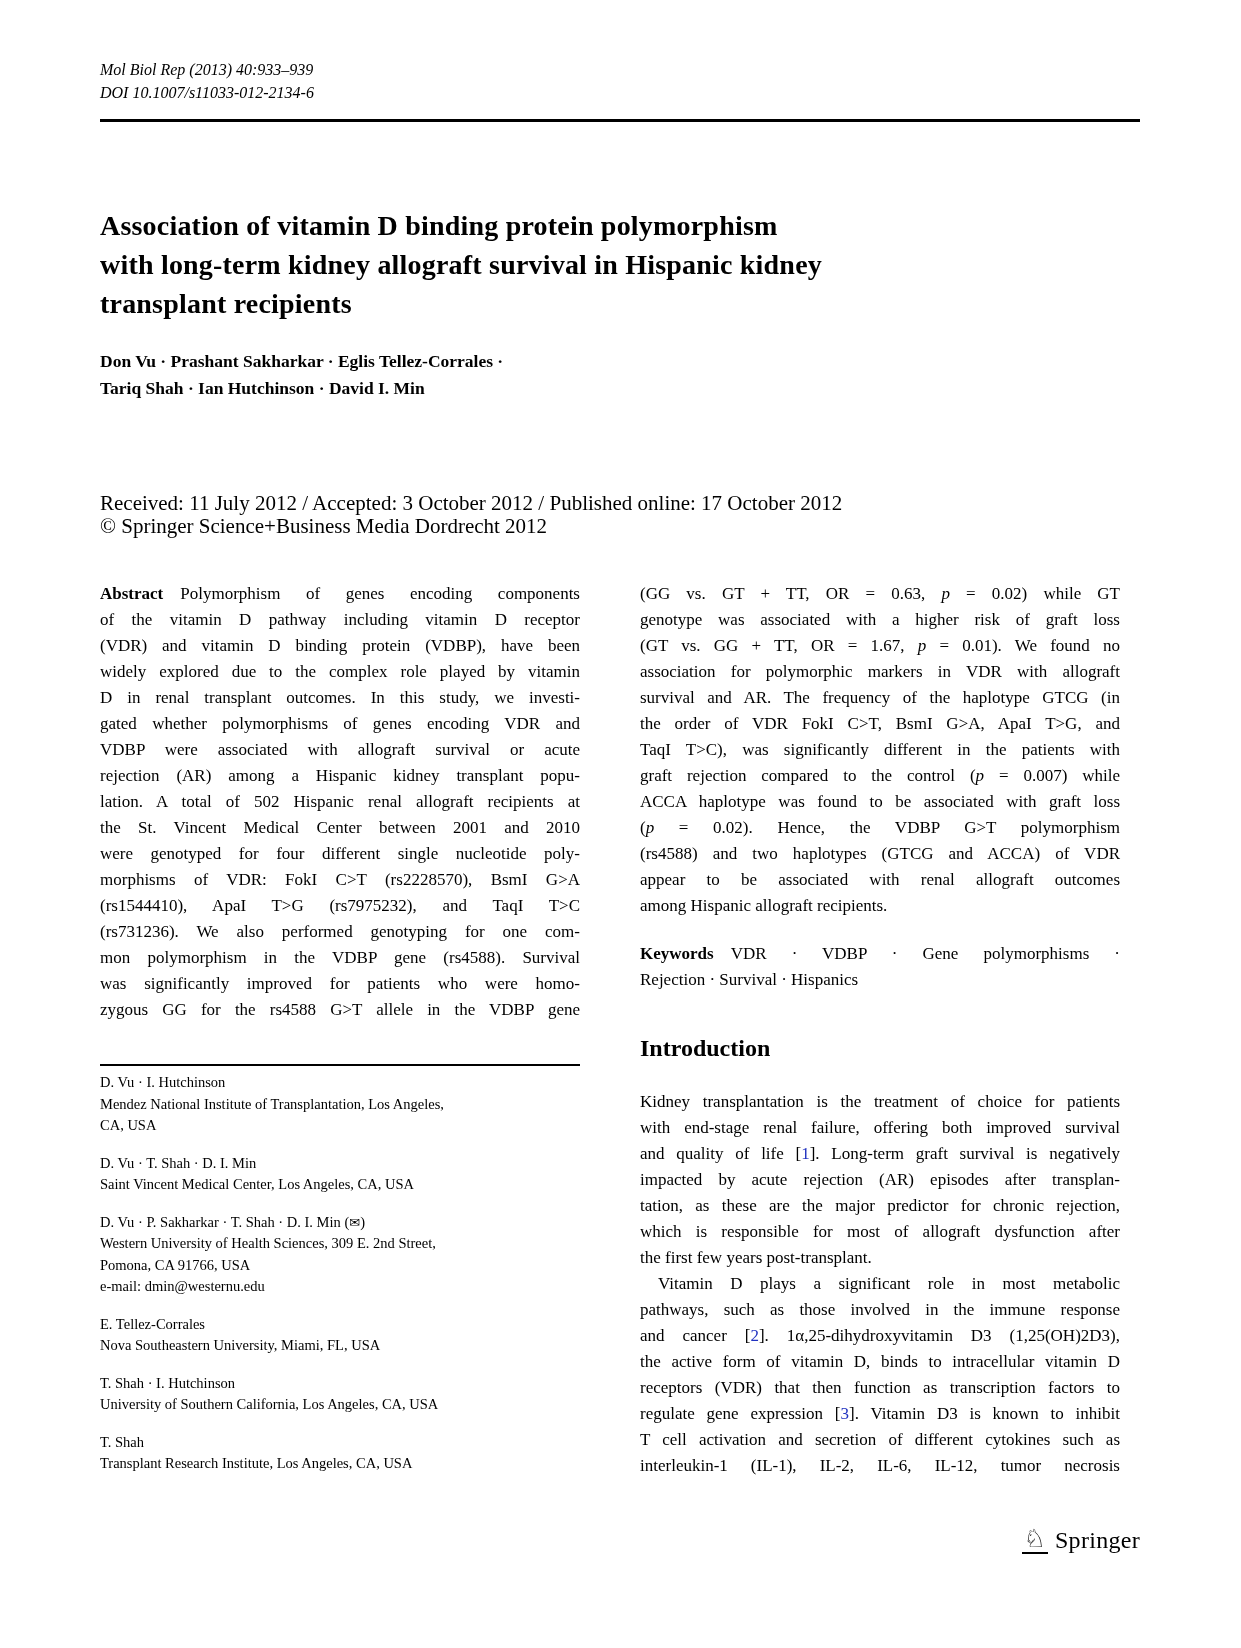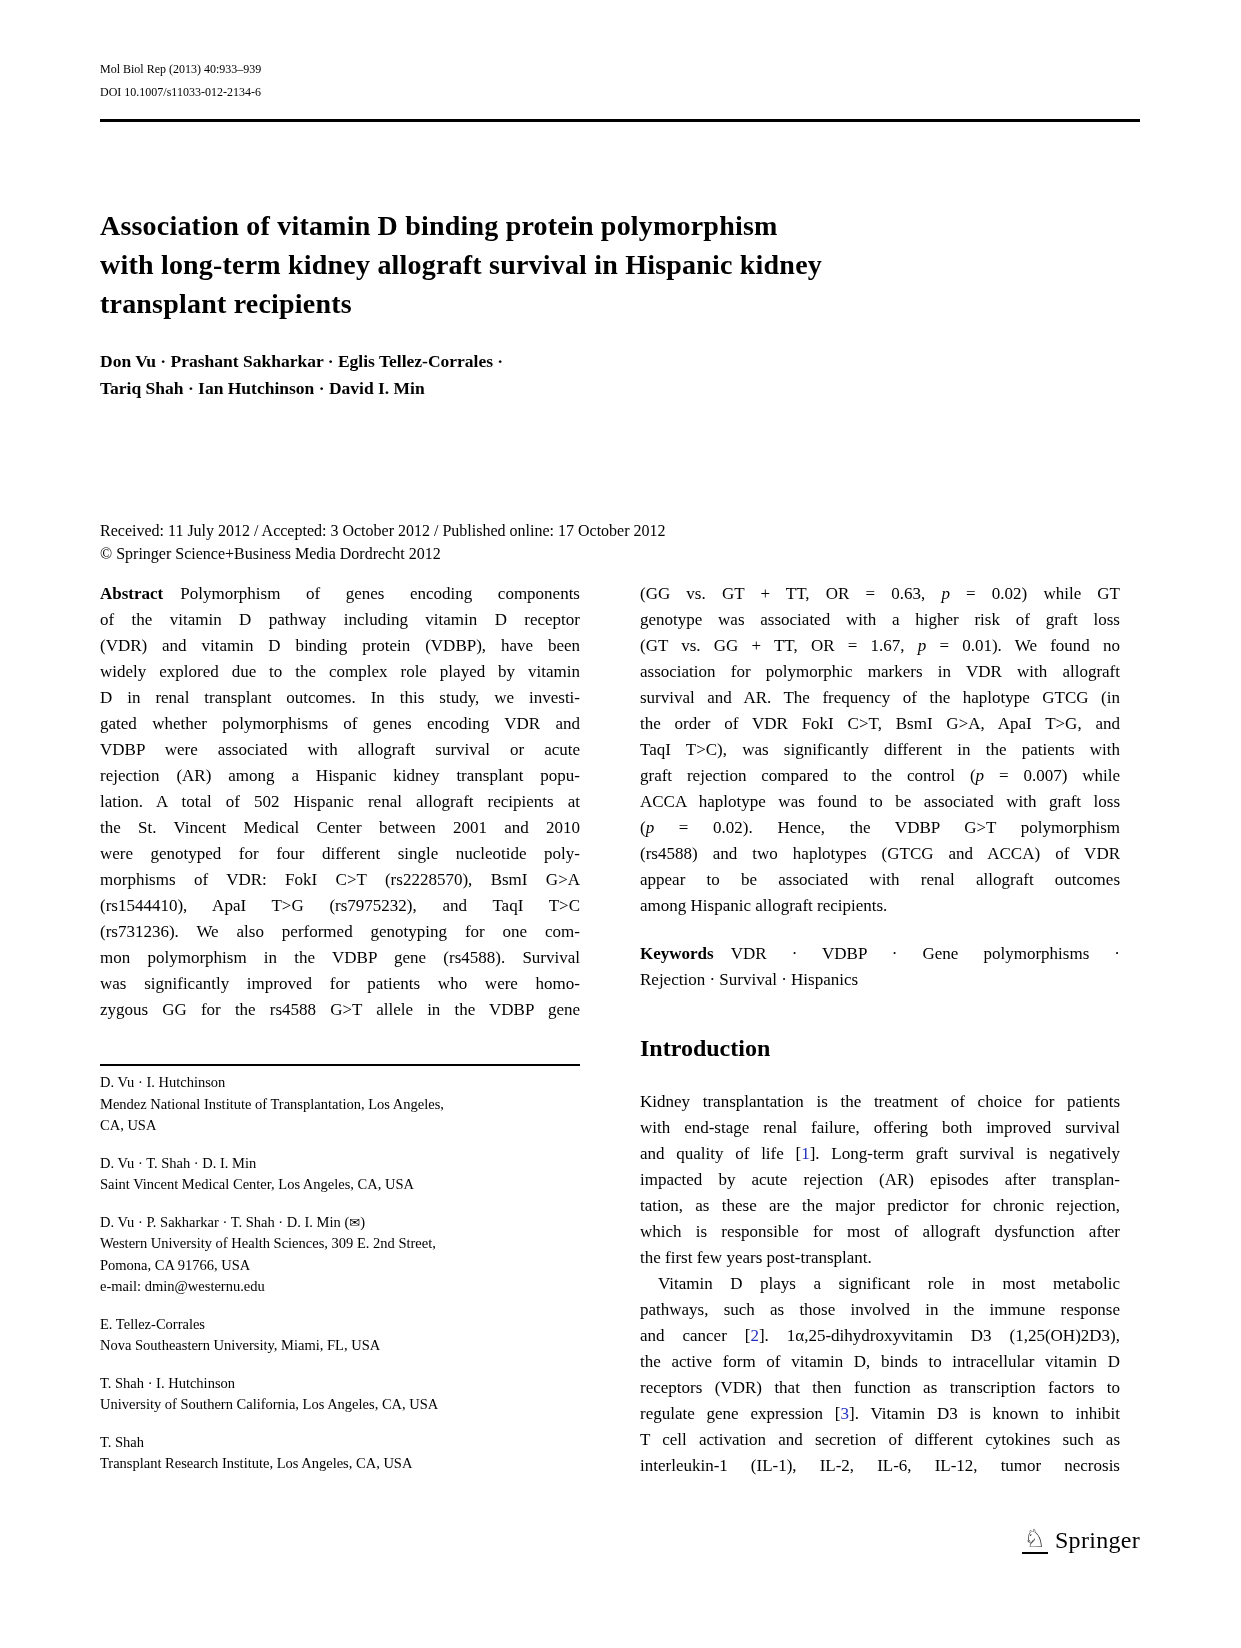--- a/index.html
+++ b/index.html
@@ -5,25 +5,25 @@
   html,body{margin:0;padding:0;background:#e8e8e8;}
   .page{
     position:relative;width:1241px;height:1648px;margin:0 auto;
     background:#ffffff;color:#000;
     font-family:"Liberation Serif","DejaVu Serif",serif;
     overflow:hidden;
   }
   .abs{position:absolute;}
   .ln{white-space:normal;}
   .j{text-align:justify;text-align-last:justify;}
-  .header{left:100px;top:58px;font-size:12px;line-height:23px;}
+  .header{left:100px;top:58px;font-size:16px;line-height:23px;font-style:italic;}
   .rule{left:100px;top:119px;width:1040px;height:3px;background:#000;}
   .title{left:100px;top:206px;width:1000px;font-size:28px;font-weight:bold;line-height:39px;letter-spacing:.2px;}
   .authors{left:100px;top:348px;width:800px;font-size:17.5px;font-weight:bold;line-height:27px;}
-  .dates{left:100px;top:519px;width:900px;font-size:16px;line-height:23px;}
+  .dates{left:100px;top:492px;width:900px;font-size:21px;line-height:23px;}
   .col{width:480px;top:581px;font-size:17px;line-height:26px;}
   .leftcol{left:100px;}
   .rightcol{left:640px;}
   .kw{margin-top:22px;}
   .sechead{margin-top:42px;font-size:24px;font-weight:bold;}
   .p1{margin-top:28px;}
   .p2 .ln:first-child{text-indent:18px;}
   .ref{color:#2132c0;}
   .footnotes{left:100px;top:1064px;width:480px;font-size:14.5px;line-height:21.5px;
     border-top:2px solid #000;padding-top:6px;}

